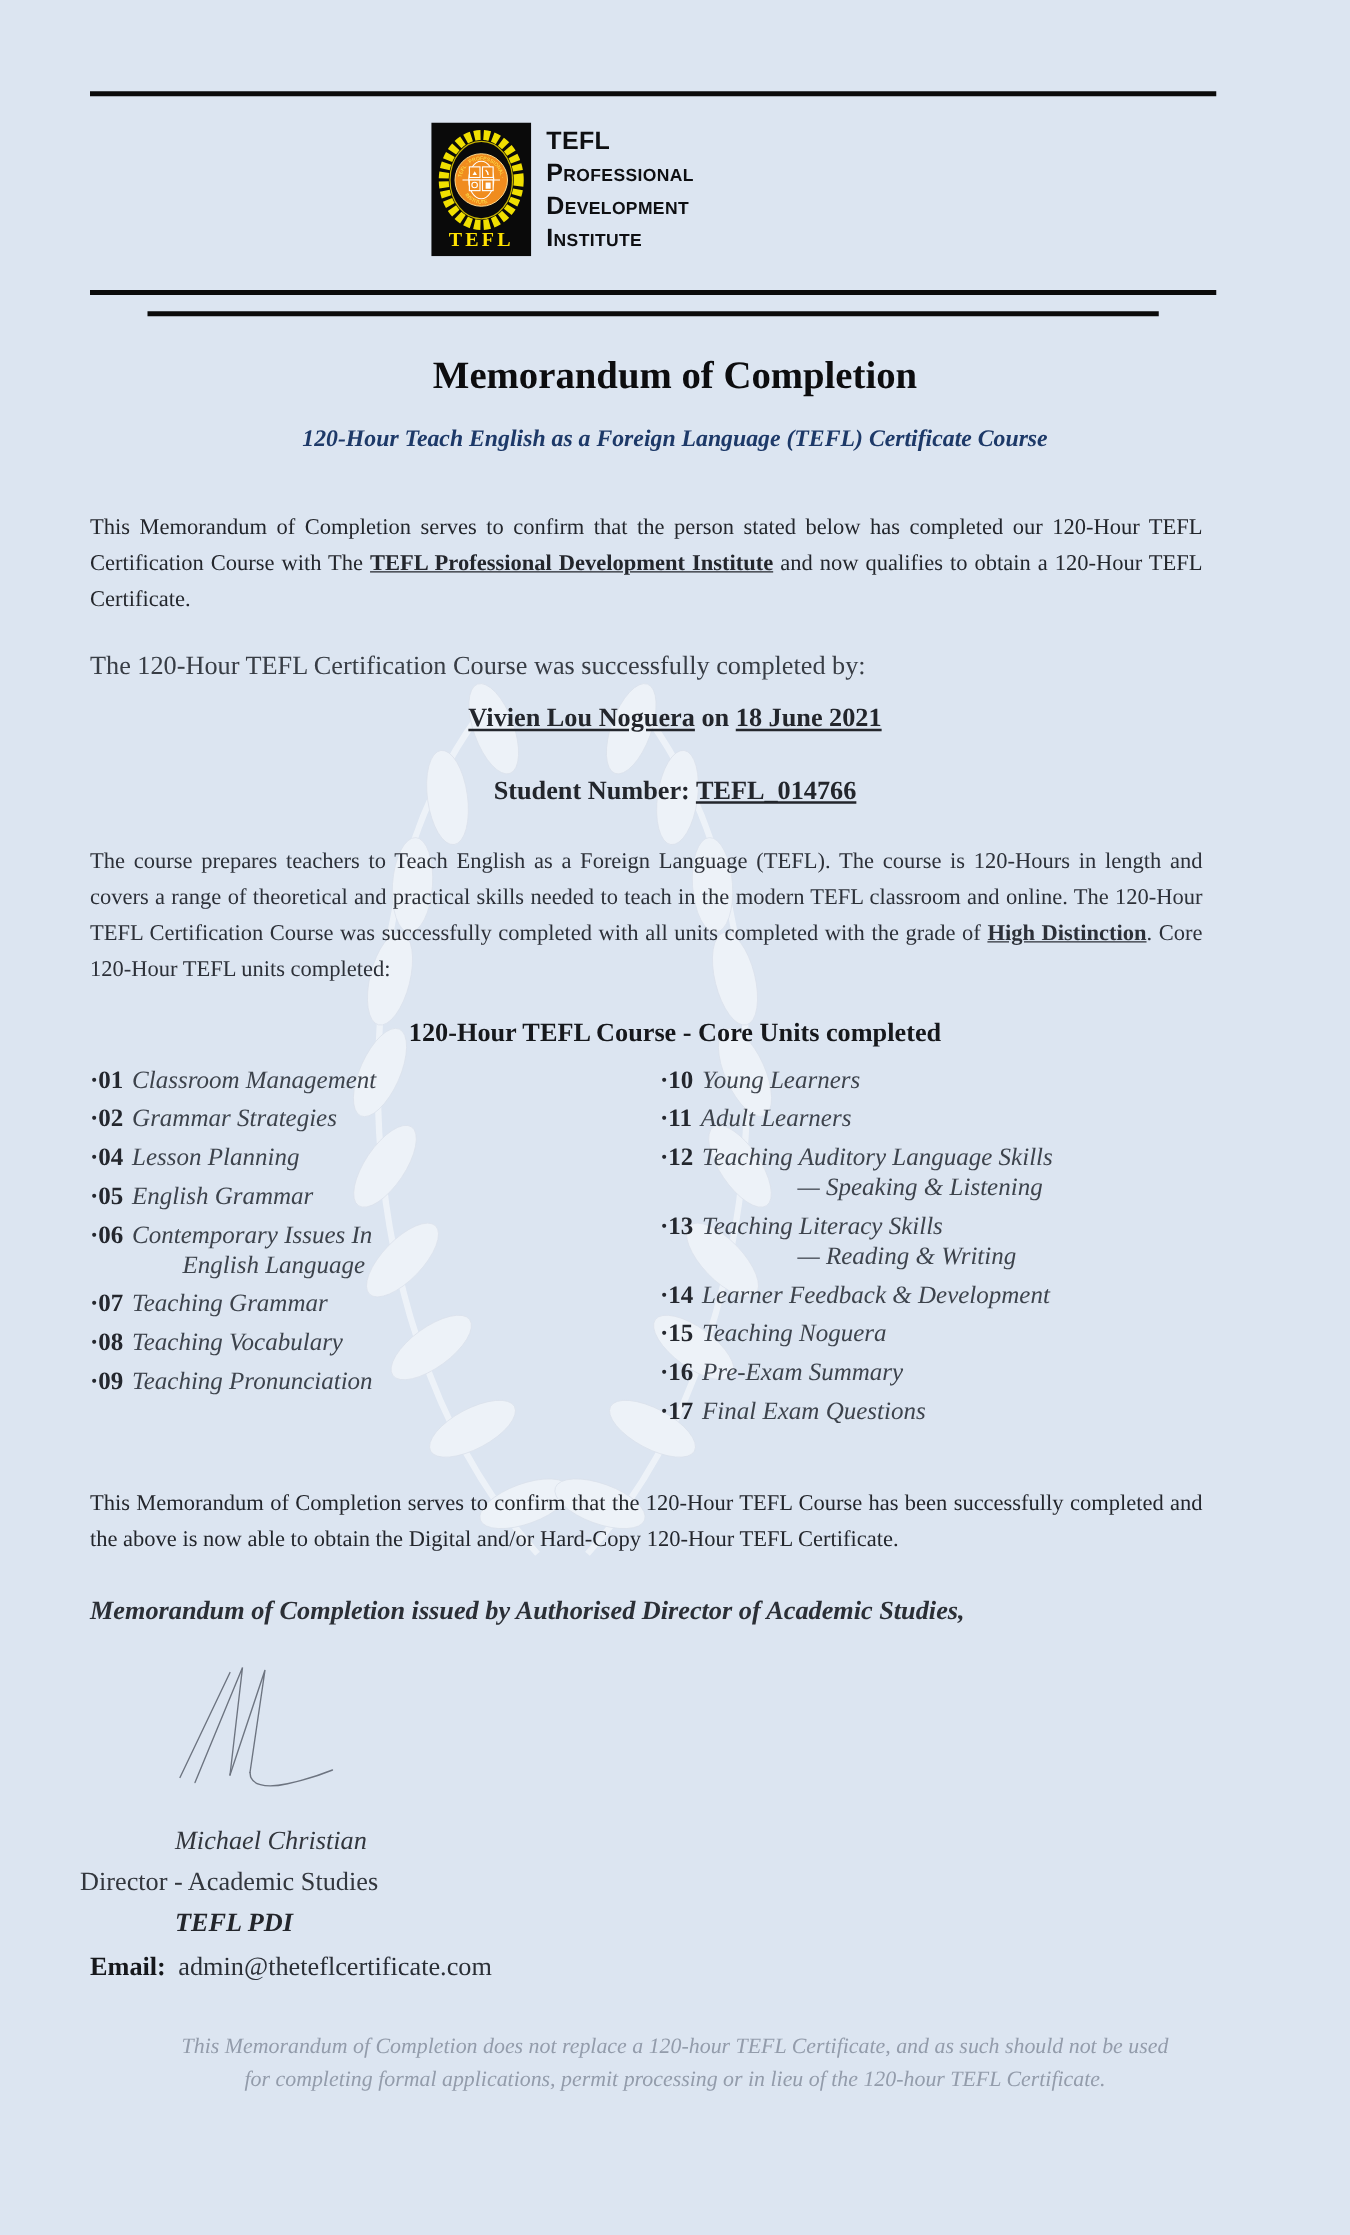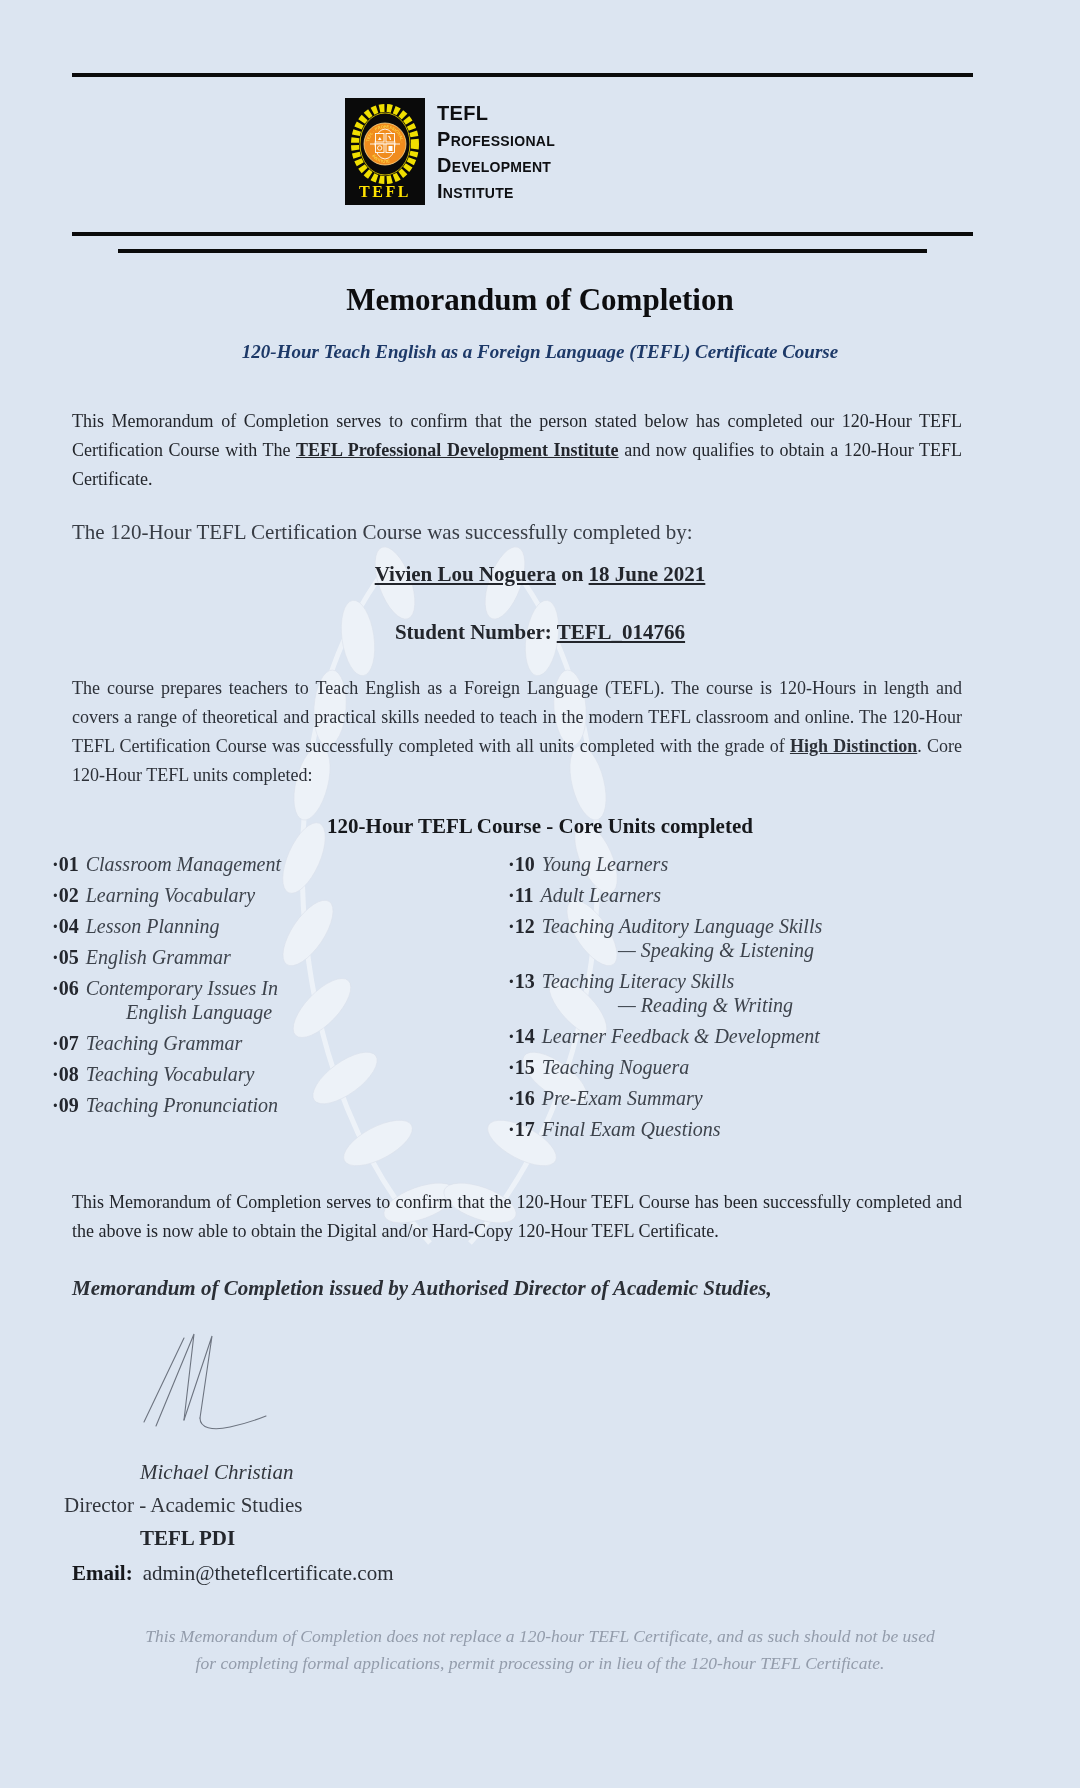--- a/index.html
+++ b/index.html
@@ -35,37 +35,37 @@
   .p3{margin-top:40px;}
   .bold-u{font-weight:700;text-decoration:underline;}
 
   .lead-line{margin-top:24px;margin-left:72px;font-size:21px;line-height:28px;color:#383d45;}
   .center-line{text-align:center;font-size:21px;line-height:28px;font-weight:700;color:#23262c;}
   .name-line{margin-top:14px;}
   .student-line{margin-top:30px;}
   .u{text-decoration:underline;}
 
   .units-heading{margin-top:22px;text-align:center;font-size:21px;font-weight:700;color:#16181c;line-height:28px;}
-  .units-row{display:flex;margin-left:52px;margin-top:12px;width:890px;}
+  .units-row{display:flex;margin-left:72px;margin-top:12px;width:890px;}
   .units-col{display:flex;flex-direction:column;}
   .col-left{width:456px;}
   .col-right{flex:1;}
   .unit{font-size:20px;line-height:24px;margin-bottom:7px;}
   .unit-num{font-weight:700;color:#24272e;margin-right:7px;white-space:nowrap;}
   .unit-title{font-style:italic;color:#3d434c;}
   .unit-sub{font-style:italic;color:#3d434c;line-height:24px;}
   .col-left .unit-sub{padding-left:74px;}
   .col-right .unit-sub{padding-left:110px;}
 
   .issuer-line{margin-top:28px;margin-left:72px;font-size:21px;line-height:28px;font-weight:700;font-style:italic;color:#2b2f36;}
 
   .signature{margin-left:138px;margin-top:28px;display:block;}
   .sig-name{margin-left:140px;margin-top:24px;font-style:italic;font-size:21px;color:#32363d;line-height:26px;}
   .sig-role{margin-left:64px;margin-top:7px;font-size:21px;color:#32363d;line-height:26px;}
-  .sig-org{margin-left:140px;margin-top:7px;font-size:21px;font-weight:700;color:#23262c;line-height:26px;}
+  .sig-org{margin-left:140px;margin-top:7px;font-size:21px;font-weight:700;color:#23262c;line-height:26px;font-style:italic;}
   .email-line{margin-left:72px;margin-top:9px;font-size:21px;line-height:27px;color:#2b2f36;}
   .email-label{font-weight:700;color:#16181c;margin-right:10px;}
 
   .disclaimer{margin-top:36px;text-align:center;font-style:italic;font-size:17.5px;line-height:27px;color:#939cab;}
 </style>
 </head>
 <body>
 
 <div class="page">
 
@@ -158,21 +158,21 @@
 
     <div class="center-line student-line"><span>Student Number: </span><span class="u">TEFL_014766</span></div>
 
     <p class="para p2"><span>The course prepares teachers to Teach English as a Foreign Language (TEFL). The course is 120-Hours in length and covers a range of theoretical and practical skills needed to teach in the modern TEFL classroom and online. The 120-Hour TEFL Certification Course was successfully completed with all units completed with the grade of </span><span class="bold-u">High Distinction</span><span>. Core 120-Hour TEFL units completed:</span></p>
 
     <div class="units-heading">120-Hour TEFL Course - Core Units completed</div>
 
     <div class="units-row">
       <div class="units-col col-left">
         <div class="unit"><span class="unit-num"><span>·</span><span>01</span></span><span class="unit-title">Classroom Management</span></div>
-        <div class="unit"><span class="unit-num"><span>·</span><span>02</span></span><span class="unit-title">Learning Vocabulary</span></div>
+        <div class="unit"><span class="unit-num"><span>·</span><span>02</span></span><span class="unit-title">Grammar Strategies</span></div>
         <div class="unit"><span class="unit-num"><span>·</span><span>04</span></span><span class="unit-title">Lesson Planning</span></div>
         <div class="unit"><span class="unit-num"><span>·</span><span>05</span></span><span class="unit-title">English Grammar</span></div>
         <div class="unit"><span class="unit-num"><span>·</span><span>06</span></span><span class="unit-title">Contemporary Issues In</span><div class="unit-sub">English Language</div></div>
         <div class="unit"><span class="unit-num"><span>·</span><span>07</span></span><span class="unit-title">Teaching Grammar</span></div>
         <div class="unit"><span class="unit-num"><span>·</span><span>08</span></span><span class="unit-title">Teaching Vocabulary</span></div>
         <div class="unit"><span class="unit-num"><span>·</span><span>09</span></span><span class="unit-title">Teaching Pronunciation</span></div>
       </div>
       <div class="units-col col-right">
         <div class="unit"><span class="unit-num"><span>·</span><span>10</span></span><span class="unit-title">Young Learners</span></div>
         <div class="unit"><span class="unit-num"><span>·</span><span>11</span></span><span class="unit-title">Adult Learners</span></div>

